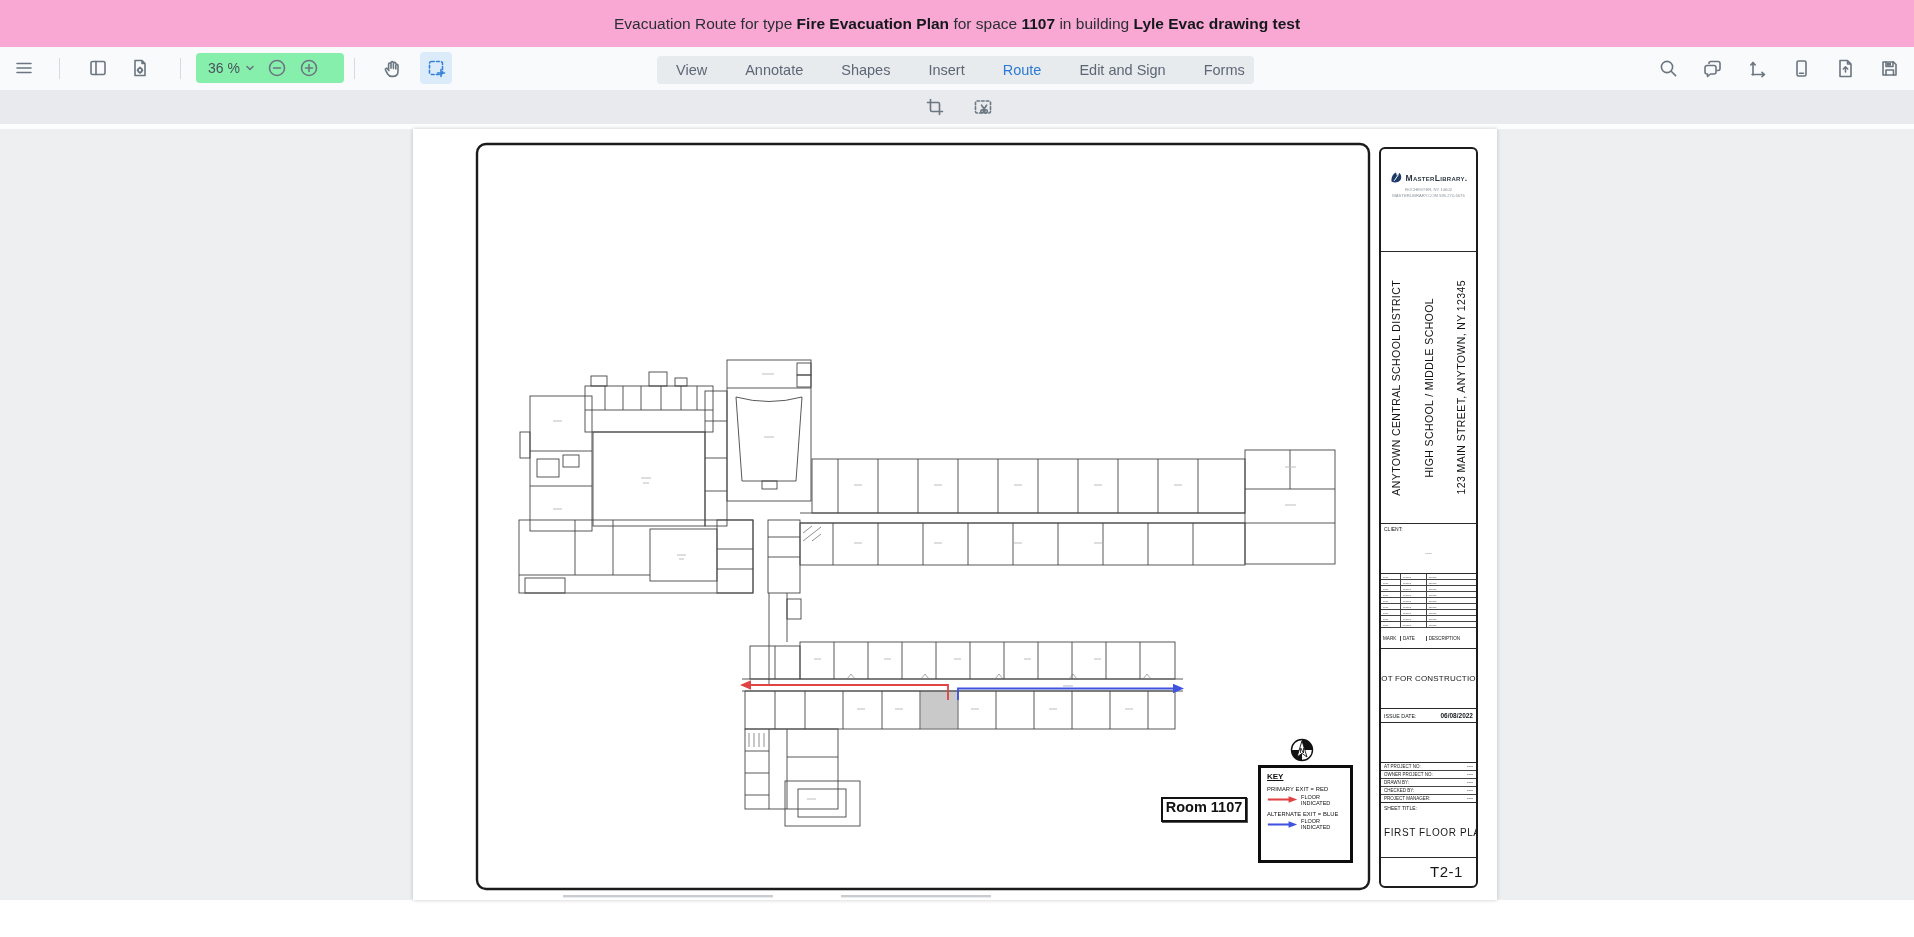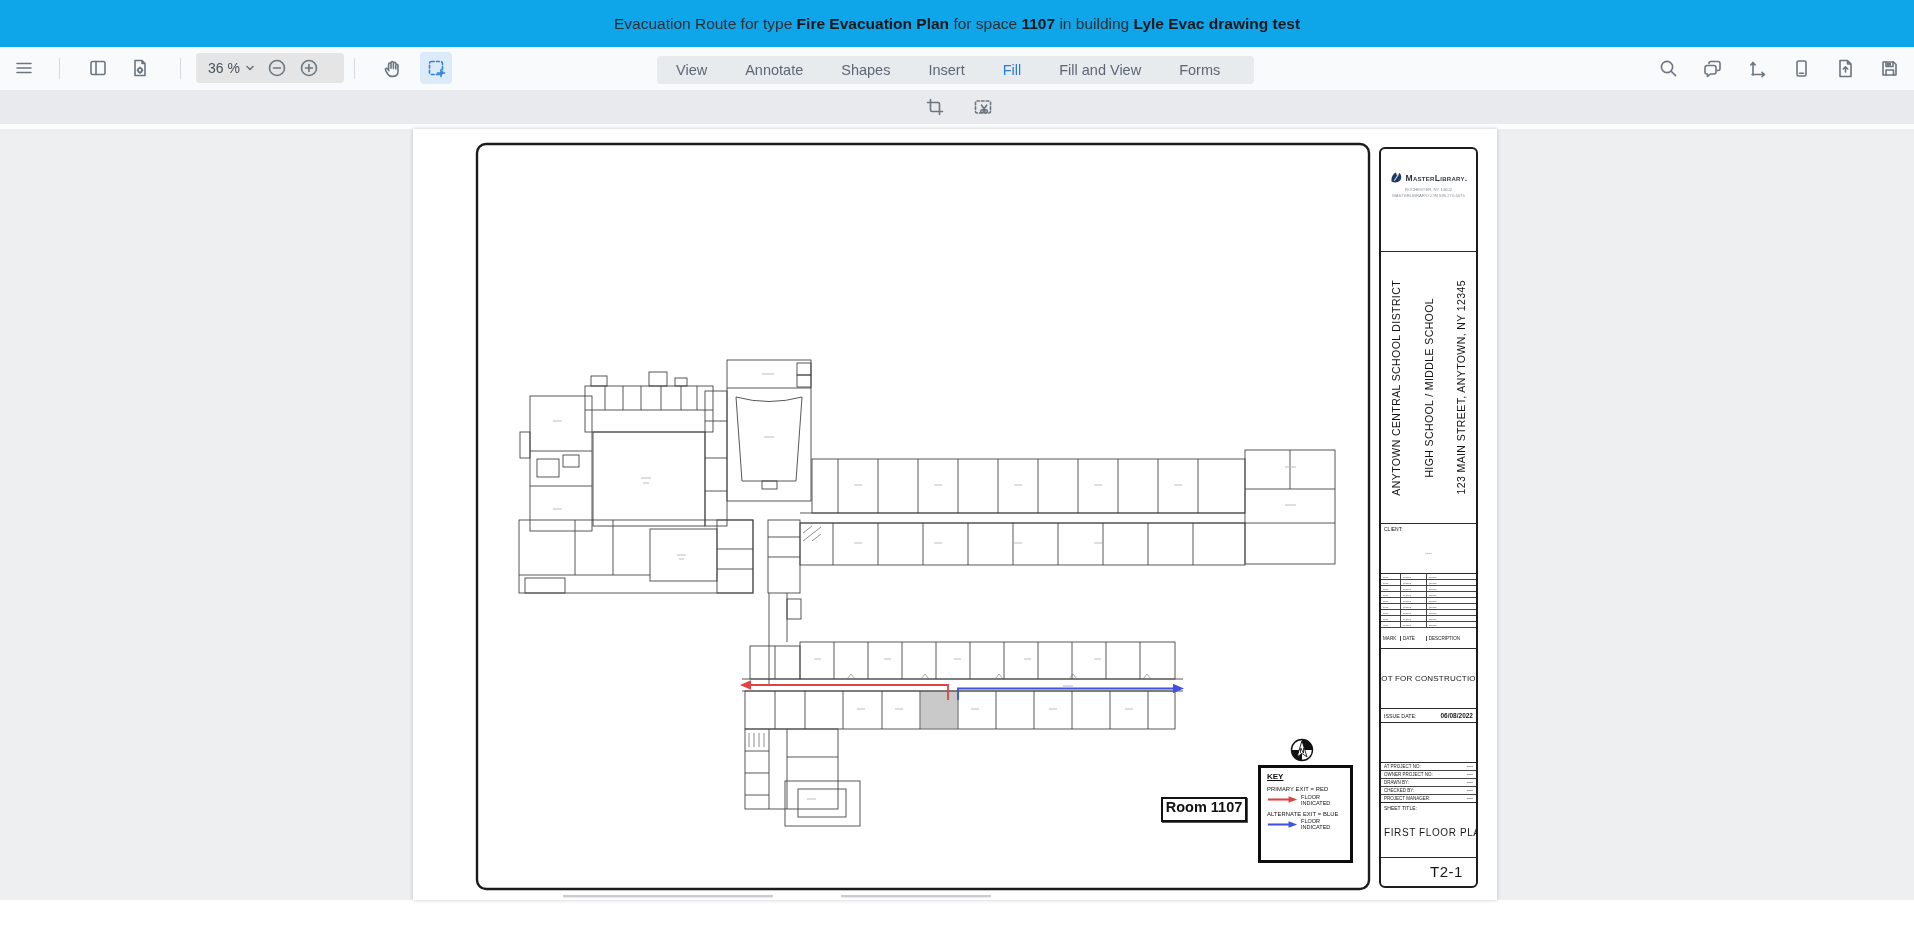--- a/index.html
+++ b/index.html
@@ -2,40 +2,40 @@
 <html style="--accent: #2b7bd3; --toolbar-icon: #6b7680; --active-tool-bg: #dcebfa; --primary-route: #e04343; --alternate-route: #4053df; --room-highlight: #c9c9c9;"><head>
 <meta charset="utf-8">
 <style>
   * { margin:0; padding:0; box-sizing:border-box; }
   html,body { width:1914px; height:937px; background:#fff; overflow:hidden;
               font-family:"Liberation Sans", sans-serif; }
   .app { position:relative; width:1914px; height:937px; background:#fff; }
 
   
   .page-header { position:absolute; left:0; top:0; width:1914px; height:47px;
-    background:#0ea5e9; display:flex; align-items:center; justify-content:center; }
+    background:#f9a8d4; display:flex; align-items:center; justify-content:center; }
   .page-header .title { font-size:15.5px; color:#2a2f35; }
   .page-header .title b { font-weight:700; color:#14181c; }
 
   
   .toolbar { position:absolute; left:0; top:47px; width:1914px; height:43px;
     background:#f9fafb; }
   .tbtn { position:absolute; top:5px; width:32px; height:32px; border:none;
     background:transparent; border-radius:4px; display:flex; align-items:center;
     justify-content:center; padding:0; }
   .tbtn.active-tool { background:var(--active-tool-bg,#dcebfa); }
   .vdiv { position:absolute; top:11px; width:1px; height:21px; background:#d7dbdf; }
   .icon { display:block; }
   .icon * { stroke:var(--toolbar-icon,#6b7680); stroke-width:1.6; fill:none;
     stroke-linecap:round; stroke-linejoin:round; }
   .icon .fillc { fill:var(--toolbar-icon,#6b7680); stroke:none; }
   .icon.blue * { stroke:#3582d8; }
 
   .zoom-pill { position:absolute; left:196px; top:6px; height:30px; width:148px;
-    background:#e5e5e5; border-radius:4px; display:flex; align-items:center; }
+    background:#86efac; border-radius:4px; display:flex; align-items:center; }
   .zoom-display { border:none; background:transparent; display:flex; align-items:center;
     gap:5px; padding:0 6px 0 12px; height:30px; font-size:14px; color:#49525b; }
   .zbtn { border:none; background:transparent; width:32px; height:30px; display:flex;
     align-items:center; justify-content:center; padding:0; }
 
   
   .ribbon { position:absolute; left:657px; top:9px; height:28px; width:597px;
     background:#e8ebee; border-radius:4px; display:flex; align-items:stretch; }
   .rtab { border:none; background:transparent; padding:0 19px; font-size:14.5px;
     color:#5d6675; line-height:28px; border-radius:4px; white-space:nowrap; }
@@ -176,22 +176,22 @@
         <rect x="3.5" y="3.5" width="13" height="13" rx="2" stroke-dasharray="2.8 2.2"></rect>
         <path d="M15,11.5 V18.5 M11.5,15 H18.5" stroke-width="1.5"></path>
       </svg>
     </button>
 
     <div class="ribbon">
       <button class="rtab">View</button>
       <button class="rtab">Annotate</button>
       <button class="rtab">Shapes</button>
       <button class="rtab">Insert</button>
-      <button class="rtab active">Fill</button>
-      <button class="rtab">Fill and View</button>
+      <button class="rtab active">Route</button>
+      <button class="rtab">Edit and Sign</button>
       <button class="rtab">Forms</button>
     </div>
 
     <button class="tbtn" style="left:1652px">
       <svg class="icon" width="21" height="21" viewBox="0 0 21 21">
         <circle cx="9" cy="9" r="5.6"></circle>
           <path d="M13.2,13.2 L17.6,17.6"></path>
       </svg>
     </button>
     <button class="tbtn" style="left:1696px">

